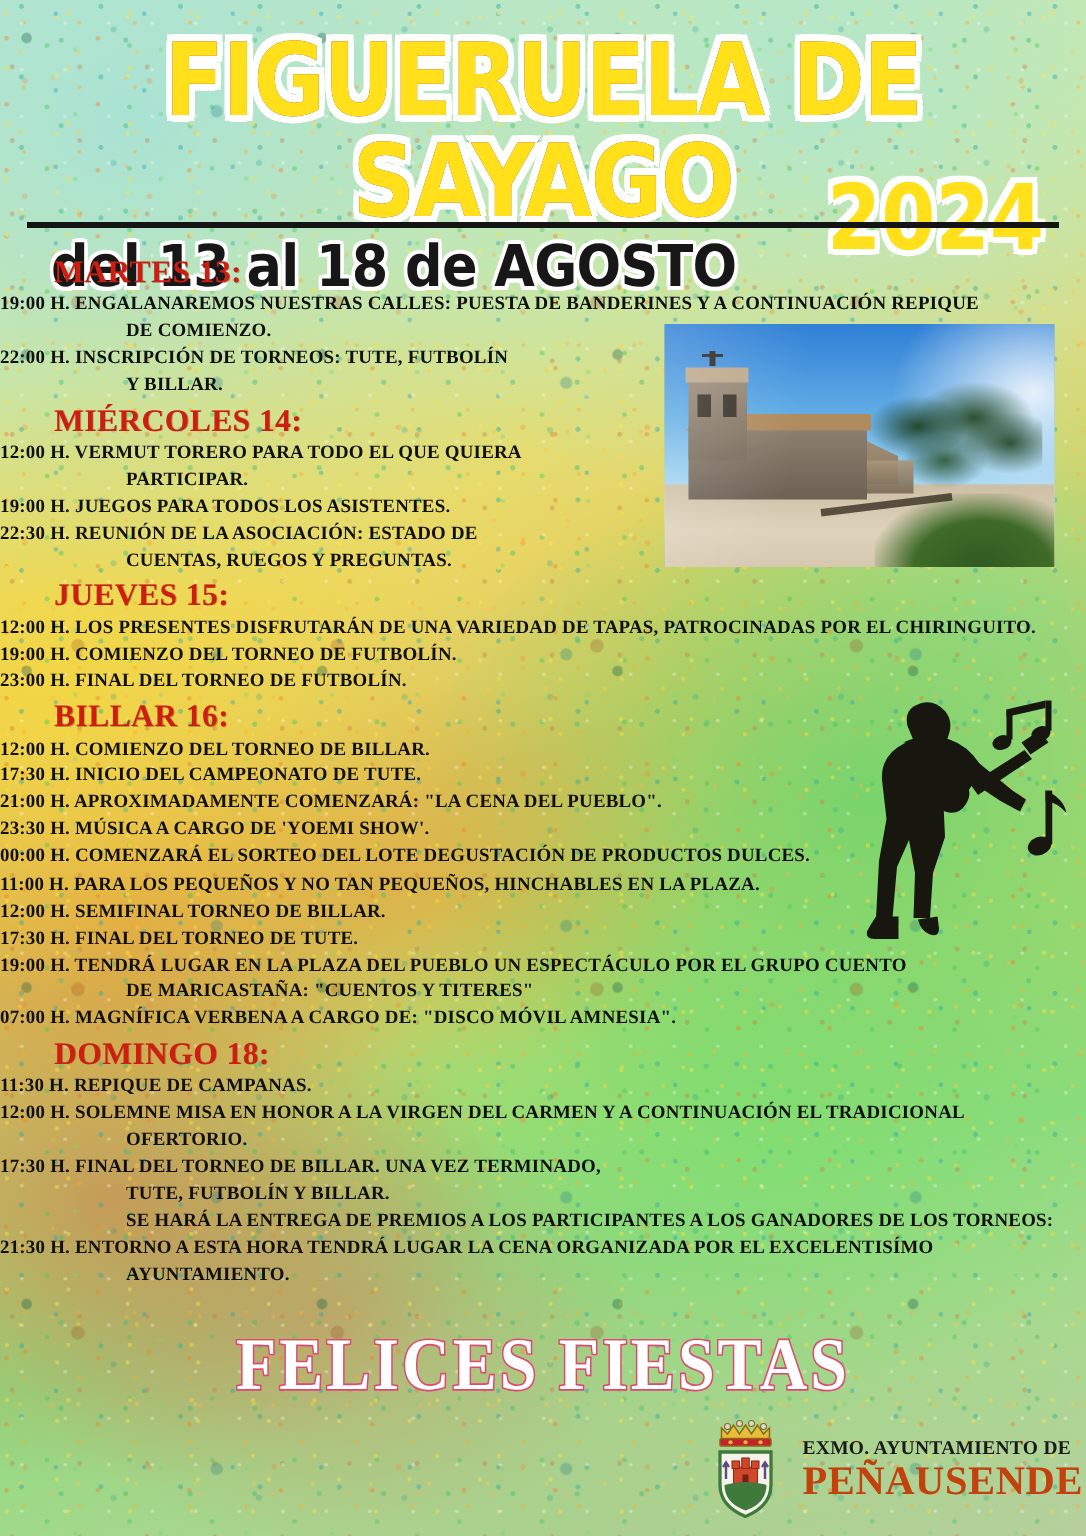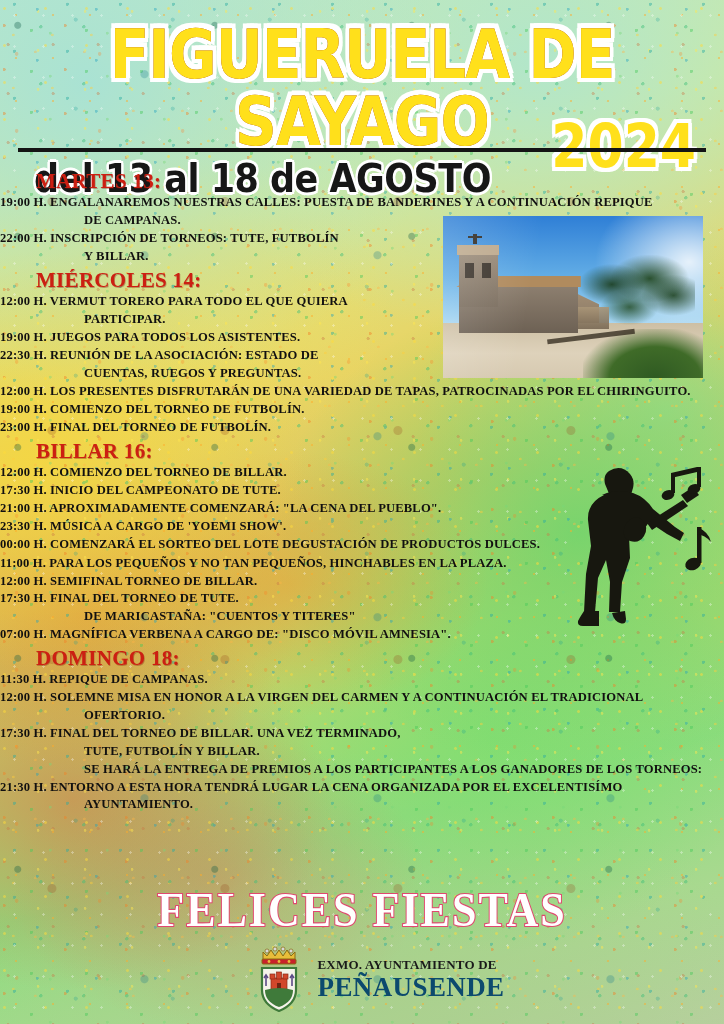--- a/index.html
+++ b/index.html
@@ -279,40 +279,40 @@
     transform-origin: center top;
     -webkit-text-stroke: 2px #e0486f;
     paint-order: stroke fill;
   }
 
   .ayto {
     position: absolute;
     left: 0; right: 2px; top: 946px;
     display: flex;
     align-items: center;
-    justify-content: center;
+    justify-content: flex-end;
     gap: 12px;
     padding-left: 36px;
   }
   .crest { width: 52px; height: 66px; flex: none; }
   .ayto-text { line-height: 1; }
   .ayto-line1 {
     font-family: "Liberation Serif", serif;
     font-weight: 700;
     font-size: 13px;
     letter-spacing: .2px;
     color: #1a1a1a;
     margin-bottom: 3px;
   }
   .ayto-line2 {
     font-family: "Liberation Serif", serif;
     font-weight: 700;
     font-size: 27px;
     letter-spacing: .4px;
-    color: #0c4a6e;
+    color: #c2410c;
   }
 </style>
 </head>
 <body>
 
 <div id="poster">
 
   <div class="bg-layer bg-base"></div>
   <div class="bg-layer bg-speckle-a"></div>
   <div class="bg-layer bg-speckle-b"></div>
@@ -378,53 +378,55 @@
         <ellipse cx="118" cy="99" rx="8" ry="6" transform="rotate(-20 118 99)"></ellipse>
       </g>
     </svg>
   </div>
 
   <div class="schedule">
 
     <div class="day">
       <div class="day-title">MARTES 13:</div>
       <div class="event">19:00 H. ENGALANAREMOS NUESTRAS CALLES: PUESTA DE BANDERINES Y A CONTINUACIÓN REPIQUE</div>
-      <div class="event cont">DE CAMPANAS.</div>
+      <div class="event cont">DE COMIENZO.</div>
       <div class="event">22:00 H. INSCRIPCIÓN DE TORNEOS: TUTE, FUTBOLÍN</div>
       <div class="event cont">Y BILLAR.</div>
     </div>
 
     <div class="day">
       <div class="day-title">MIÉRCOLES 14:</div>
       <div class="event">12:00 H. VERMUT TORERO PARA TODO EL QUE QUIERA</div>
       <div class="event cont">PARTICIPAR.</div>
       <div class="event">19:00 H. JUEGOS PARA TODOS LOS ASISTENTES.</div>
       <div class="event">22:30 H. REUNIÓN DE LA ASOCIACIÓN: ESTADO DE</div>
       <div class="event cont">CUENTAS, RUEGOS Y PREGUNTAS.</div>
     </div>
 
     <div class="day">
+      <div class="day-title">JUEVES 15:</div>
       <div class="event">12:00 H. LOS PRESENTES DISFRUTARÁN DE UNA VARIEDAD DE TAPAS, PATROCINADAS POR EL CHIRINGUITO.</div>
       <div class="event">19:00 H. COMIENZO DEL TORNEO DE FUTBOLÍN.</div>
       <div class="event">23:00 H. FINAL DEL TORNEO DE FUTBOLÍN.</div>
     </div>
 
     <div class="day">
       <div class="day-title">BILLAR 16:</div>
       <div class="event">12:00 H. COMIENZO DEL TORNEO DE BILLAR.</div>
       <div class="event">17:30 H. INICIO DEL CAMPEONATO DE TUTE.</div>
       <div class="event">21:00 H. APROXIMADAMENTE COMENZARÁ: "LA CENA DEL PUEBLO".</div>
       <div class="event">23:30 H. MÚSICA A CARGO DE 'YOEMI SHOW'.</div>
       <div class="event">00:00 H. COMENZARÁ EL SORTEO DEL LOTE DEGUSTACIÓN DE PRODUCTOS DULCES.</div>
     </div>
 
     <div class="day">
       <div class="event">11:00 H. PARA LOS PEQUEÑOS Y NO TAN PEQUEÑOS, HINCHABLES EN LA PLAZA.</div>
       <div class="event">12:00 H. SEMIFINAL TORNEO DE BILLAR.</div>
       <div class="event">17:30 H. FINAL DEL TORNEO DE TUTE.</div>
+      <div class="event">19:00 H. TENDRÁ LUGAR EN LA PLAZA DEL PUEBLO UN ESPECTÁCULO POR EL GRUPO CUENTO</div>
       <div class="event cont">DE MARICASTAÑA: "CUENTOS Y TITERES"</div>
       <div class="event">07:00 H. MAGNÍFICA VERBENA A CARGO DE: "DISCO MÓVIL AMNESIA".</div>
     </div>
 
     <div class="day">
       <div class="day-title">DOMINGO 18:</div>
       <div class="event">11:30 H. REPIQUE DE CAMPANAS.</div>
       <div class="event">12:00 H. SOLEMNE MISA EN HONOR A LA VIRGEN DEL CARMEN Y A CONTINUACIÓN EL TRADICIONAL</div>
       <div class="event cont">OFERTORIO.</div>
       <div class="event">17:30 H. FINAL DEL TORNEO DE BILLAR. UNA VEZ TERMINADO,</div>

